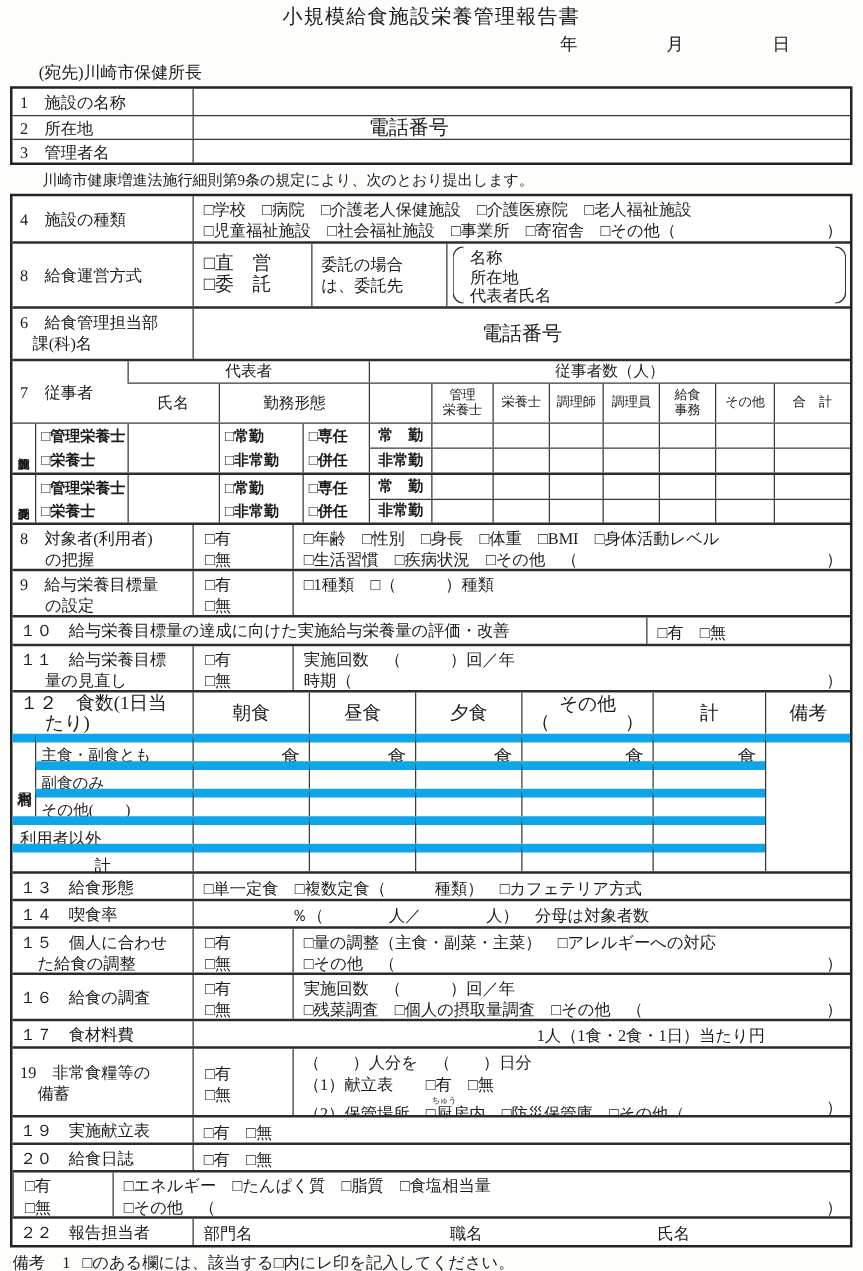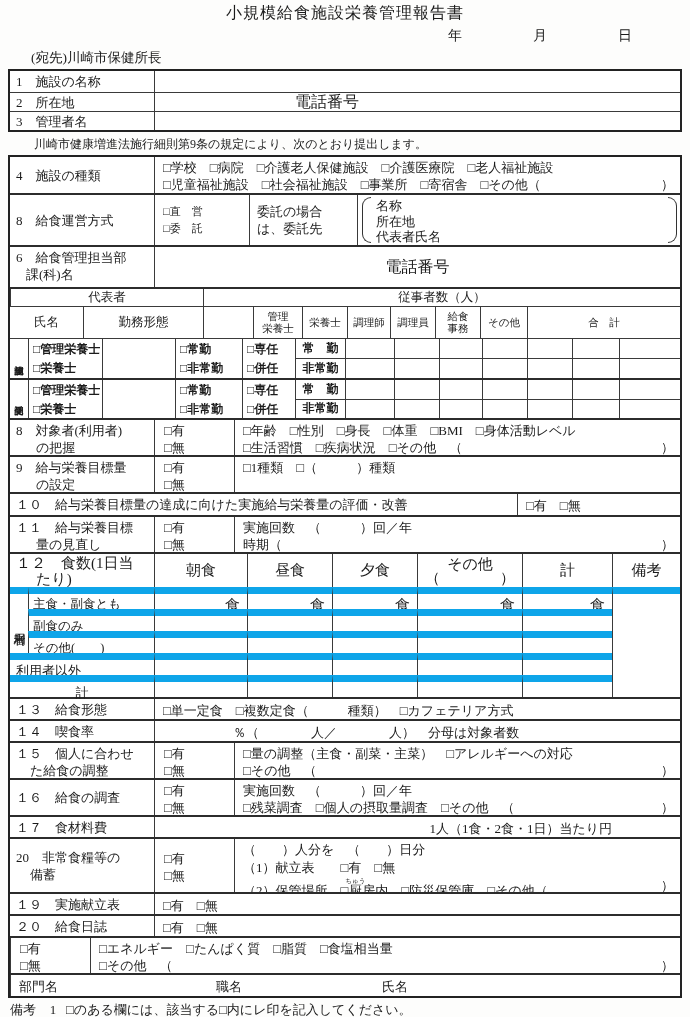--- a/index.html
+++ b/index.html
@@ -134,21 +134,21 @@
         <span class="ln">□学校　□病院　□介護老人保健施設　□介護医療院　□老人福祉施設</span>
         <span class="ln flexln">
           <span>□児童福祉施設　□社会福祉施設　□事業所　□寄宿舎　□その他（</span>
           <span>）</span>
         </span>
       </div>
     </div>
 
     <div class="row sec" style="height:52px">
       <div class="c first lab vc">8　給食運営方式</div>
-      <div class="c w95 opt2" style="padding-left:8px;font-size:11px;line-height:17px">
+      <div class="c w95 opt2" style="padding-left:8px;font-size:15px;line-height:17px">
         <span class="ln">□直　営</span>
         <span class="ln">□委　託</span>
       </div>
       <div class="c w108 mid" style="padding-left:7px;font-size:13px;line-height:17px">
         <span class="ln">委託の場合</span>
         <span class="ln">は、委託先</span>
       </div>
       <div class="c brkwrap">
         <div class="brk bl"></div>
         <div class="brklines">
@@ -164,20 +164,21 @@
       <div class="c first lab">
         <span class="ln">6　給食管理担当部</span>
         <span class="ln" style="padding-left:10px">課(科)名</span>
       </div>
       <div class="c fill center">
         <span>電話番号</span>
       </div>
     </div>
 
     <div class="r7head">
+      <div class="c first r7lab">7　従事者</div>
       <div class="r7right">
         <div class="r7h1">
           <div class="c hcell w193">代表者</div>
           <div class="c hcell cntlast">従事者数（人）</div>
         </div>
         <div class="r7h2">
           <div class="c first hcell w73">氏名</div>
           <div class="c hcell w120">勤務形態</div>
           <div class="c w50"></div>
           <div class="c hc cnt0">
@@ -450,21 +451,21 @@
       <div class="c rest vc">
         <span class="ln moneyln">
           <span>1人（1食・2食・1日）当たり</span>
           <span>円</span>
         </span>
       </div>
     </div>
 
     <div class="row sec" style="height:55px">
       <div class="c first lab vc">
-        <span class="ln">20　非常食糧等の</span>
+        <span class="ln">19　非常食糧等の</span>
           <span class="l2" style="padding-left:14px">備蓄</span>
       </div>
       <div class="c cbcol vc" style="padding-left:9px">
         <span class="ln">□有</span>
         <span class="ln">□無</span>
       </div>
       <div class="c rest" style="line-height:18px">
         <span class="ln">（　　）人分を　（　　）日分</span>
         <span class="ln">（1）献立表　　□有　□無</span>
         <span class="ln flexln">
@@ -496,20 +497,21 @@
       <div class="c rest">
         <span class="ln">□エネルギー　□たんぱく質　□脂質　□食塩相当量</span>
         <span class="ln flexln">
           <span>□その他　（</span>
           <span>）</span>
         </span>
       </div>
     </div>
 
     <div class="row sec" style="height:23px">
+      <div class="c first lab vc">２２　報告担当者</div>
       <div class="c rest vc">
         <span class="ln r22c">
           <span>部門名</span>
           <span class="sp2">職名</span>
           <span class="sp3">氏名</span>
         </span>
       </div>
     </div>
 
   </div>

